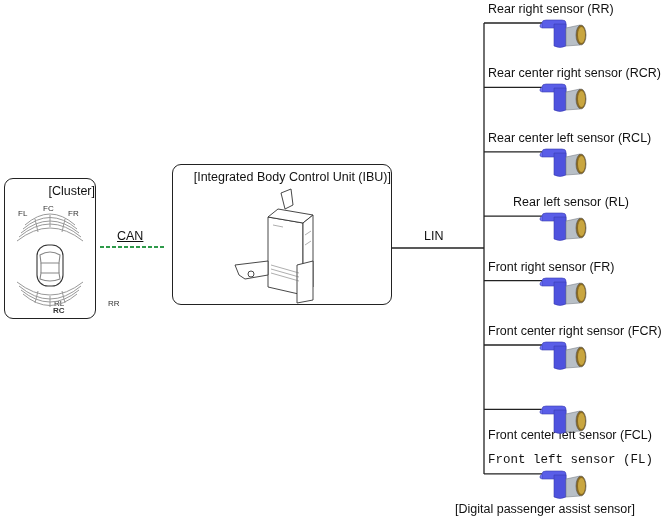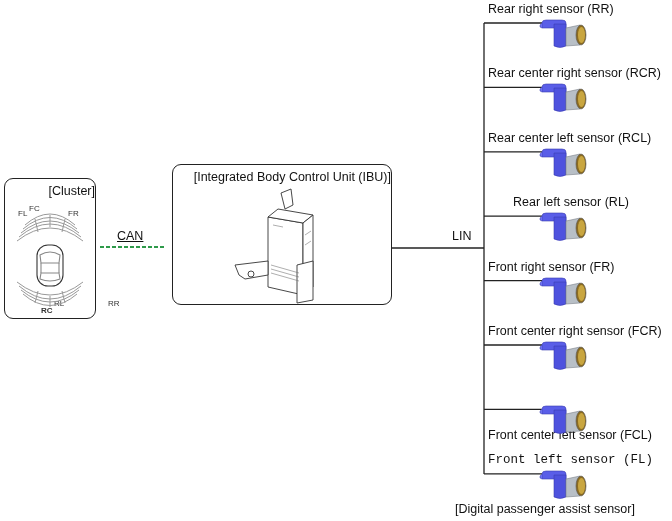--- a/index.html
+++ b/index.html
@@ -12,24 +12,24 @@
   svg { position:absolute; overflow:visible; }
   .sensor-label { position:absolute; font-size:12.5px; white-space:nowrap; }
   .sensor-icon { position:absolute; width:50px; height:32px; }
 </style>
 </head>
 <body>
 
 <div class="box" style="left:4px; top:178px; width:92px; height:141px;">
   <div class="box-title" style="top:5px;">[Cluster]</div>
   <span class="small" style="left:13px; top:30px;">FL</span>
-  <span class="small" style="left:24px; top:25px;text-align:center;">FC</span>
+  <span class="small" style="left:38px; top:25px;text-align:center;">FC</span>
   <span class="small" style="left:63px; top:30px;">FR</span>
   <span class="small" style="left:13px; top:120px;margin-left:36px;">RL</span>
-  <span class="small" style="left:36px; top:127px;font-weight:bold;">RC</span>
+  <span class="small" style="left:48px; top:127px;font-weight:bold;">RC</span>
   <span class="small" style="left:63px; top:120px;padding-left:40px;">RR</span>
   <svg width="92" height="141" style="left:0; top:0;">
     <g fill="none" stroke="#999" stroke-width="1">
       <path d="M14 58 Q45 32 76 58"></path>
       <path d="M16 54 Q45 30 74 54"></path>
       <path d="M18 50 Q45 27 72 50"></path>
       <path d="M20 46 Q45 24 70 46"></path>
       <path d="M12 62 Q45 36 78 62"></path>
       <line x1="30" y1="40" x2="33" y2="53"></line>
       <line x1="45" y1="36" x2="45" y2="48"></line>
@@ -75,21 +75,21 @@
       <line x1="98" y1="100" x2="126" y2="108"></line>
       <line x1="98" y1="104" x2="126" y2="112"></line>
       <line x1="98" y1="108" x2="126" y2="116"></line>
       <line x1="100" y1="60" x2="110" y2="62"></line>
       <line x1="132" y1="70" x2="138" y2="66"></line>
       <line x1="132" y1="80" x2="138" y2="76"></line>
     </g>
   </svg>
 </div>
 
-<span class="lbl" style="left:424px; top:229px;margin-left:28px;">LIN</span>
+<span class="lbl" style="left:424px; top:229px;">LIN</span>
 <svg width="680" height="521" style="left:0; top:0;">
   <line x1="392" y1="248" x2="484" y2="248" stroke="#222" stroke-width="1.3"></line>
   <line x1="484" y1="23" x2="484" y2="474" stroke="#222" stroke-width="1.3"></line>
   <g id="branch-lines" stroke="#222" stroke-width="1.3">
       <line x1="484" x2="542" y1="23" y2="23"></line>
       <line x1="484" x2="542" y1="87.4" y2="87.4"></line>
       <line x1="484" x2="542" y1="151.8" y2="151.8"></line>
       <line x1="484" x2="542" y1="216.20000000000002" y2="216.20000000000002"></line>
       <line x1="484" x2="542" y1="280.6" y2="280.6"></line>
       <line x1="484" x2="542" y1="345" y2="345"></line>

